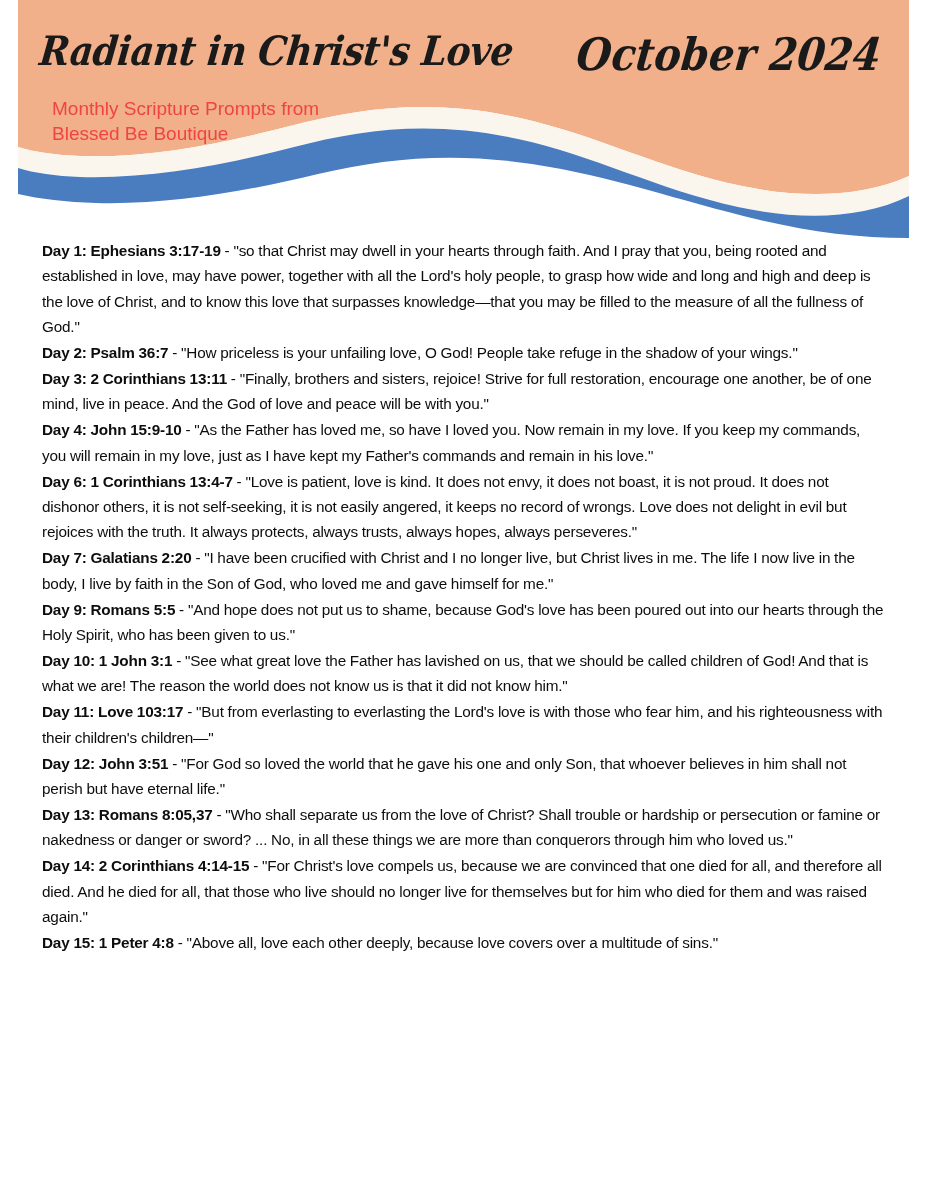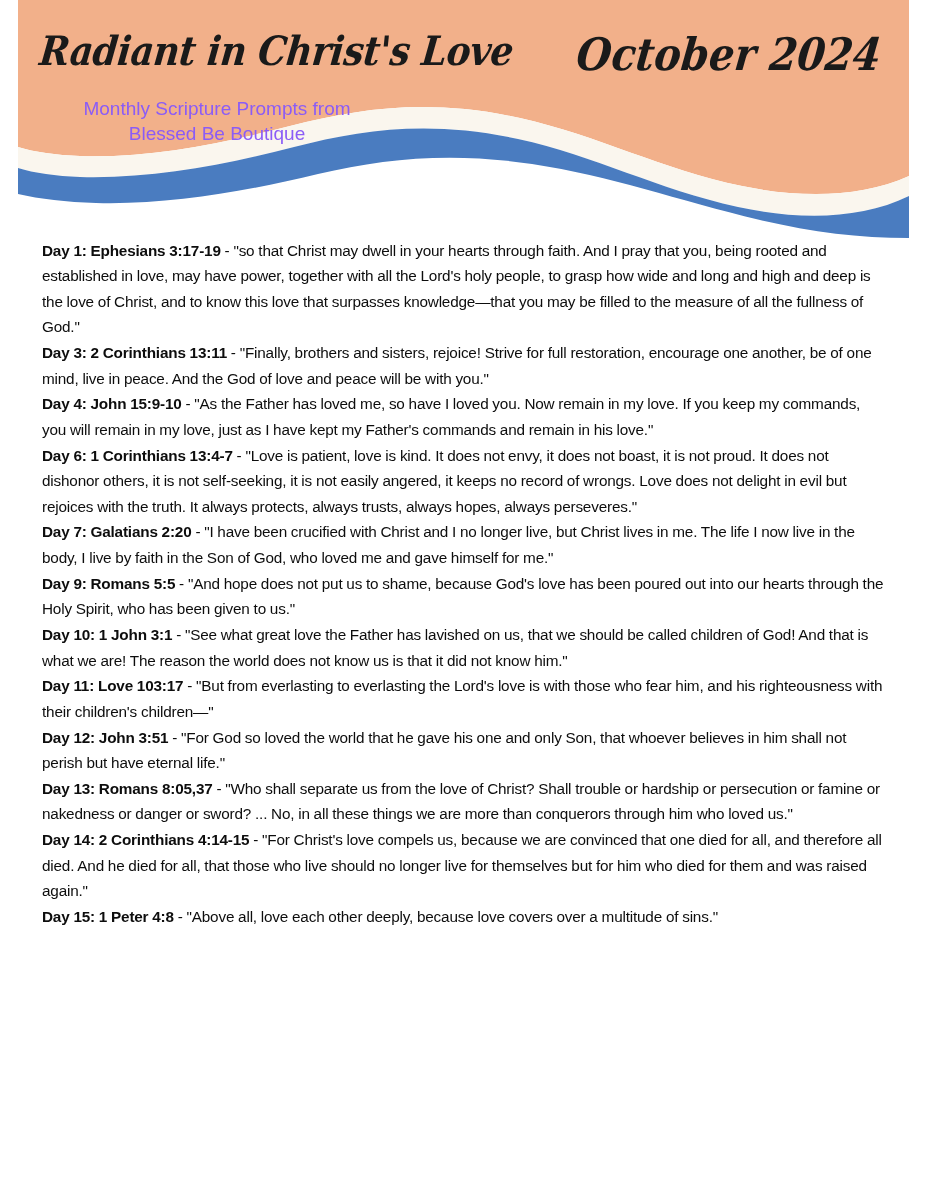--- a/index.html
+++ b/index.html
@@ -66,25 +66,24 @@
     color: #1a1a1a;
     transform: skewX(-6deg) scaleY(1.12);
     transform-origin: right center;
     white-space: nowrap;
   }
   #subtitle {
     position: absolute;
     left: 52px;
     top: 96px;
     width: 330px;
-    text-align: center;
     font-family: "Liberation Sans", sans-serif;
     font-size: 19px;
     line-height: 25px;
-    color: #8b5cf6;
+    color: #ef4444;
   }
   .subtitle-line { display: block; }
 
   
   #content {
     position: absolute;
     left: 0;
     top: 238px;
     width: 927px;
     padding: 0 42px 0 42px;
@@ -153,20 +152,21 @@
 
     <div id="subtitle">
       <span class="subtitle-line">Monthly Scripture Prompts from</span>
       <span class="subtitle-line">Blessed Be Boutique</span>
     </div>
   </div>
 </div>
 
 <div id="content">
     <p class="entry"><span class="entry-ref">Day 1: Ephesians 3:17-19</span><span class="entry-dash"> - </span><span class="entry-text">"so that Christ may dwell in your hearts through faith. And I pray that you, being rooted and established in love, may have power, together with all the Lord's holy people, to grasp how wide and long and high and deep is the love of Christ, and to know this love that surpasses knowledge—that you may be filled to the measure of all the fullness of God."</span></p>
+    <p class="entry"><span class="entry-ref">Day 2: Psalm 36:7</span><span class="entry-dash"> - </span><span class="entry-text">"How priceless is your unfailing love, O God! People take refuge in the shadow of your wings."</span></p>
     <p class="entry"><span class="entry-ref">Day 3: 2 Corinthians 13:11</span><span class="entry-dash"> - </span><span class="entry-text">"Finally, brothers and sisters, rejoice! Strive for full restoration, encourage one another, be of one mind, live in peace. And the God of love and peace will be with you."</span></p>
     <p class="entry"><span class="entry-ref">Day 4: John 15:9-10</span><span class="entry-dash"> - </span><span class="entry-text">"As the Father has loved me, so have I loved you. Now remain in my love. If you keep my commands, you will remain in my love, just as I have kept my Father's commands and remain in his love."</span></p>
     <p class="entry"><span class="entry-ref">Day 6: 1 Corinthians 13:4-7</span><span class="entry-dash"> - </span><span class="entry-text">"Love is patient, love is kind. It does not envy, it does not boast, it is not proud. It does not dishonor others, it is not self-seeking, it is not easily angered, it keeps no record of wrongs. Love does not delight in evil but rejoices with the truth. It always protects, always trusts, always hopes, always perseveres."</span></p>
     <p class="entry"><span class="entry-ref">Day 7: Galatians 2:20</span><span class="entry-dash"> - </span><span class="entry-text">"I have been crucified with Christ and I no longer live, but Christ lives in me. The life I now live in the body, I live by faith in the Son of God, who loved me and gave himself for me."</span></p>
     <p class="entry"><span class="entry-ref">Day 9: Romans 5:5</span><span class="entry-dash"> - </span><span class="entry-text">"And hope does not put us to shame, because God's love has been poured out into our hearts through the Holy Spirit, who has been given to us."</span></p>
     <p class="entry"><span class="entry-ref">Day 10: 1 John 3:1</span><span class="entry-dash"> - </span><span class="entry-text">"See what great love the Father has lavished on us, that we should be called children of God! And that is what we are! The reason the world does not know us is that it did not know him."</span></p>
     <p class="entry"><span class="entry-ref">Day 11: Love 103:17</span><span class="entry-dash"> - </span><span class="entry-text">"But from everlasting to everlasting the Lord's love is with those who fear him, and his righteousness with their children's children—"</span></p>
     <p class="entry"><span class="entry-ref">Day 12: John 3:51</span><span class="entry-dash"> - </span><span class="entry-text">"For God so loved the world that he gave his one and only Son, that whoever believes in him shall not perish but have eternal life."</span></p>
     <p class="entry"><span class="entry-ref">Day 13: Romans 8:05,37</span><span class="entry-dash"> - </span><span class="entry-text">"Who shall separate us from the love of Christ? Shall trouble or hardship or persecution or famine or nakedness or danger or sword? ... No, in all these things we are more than conquerors through him who loved us."</span></p>
     <p class="entry"><span class="entry-ref">Day 14: 2 Corinthians 4:14-15</span><span class="entry-dash"> - </span><span class="entry-text">"For Christ's love compels us, because we are convinced that one died for all, and therefore all died. And he died for all, that those who live should no longer live for themselves but for him who died for them and was raised again."</span></p>

